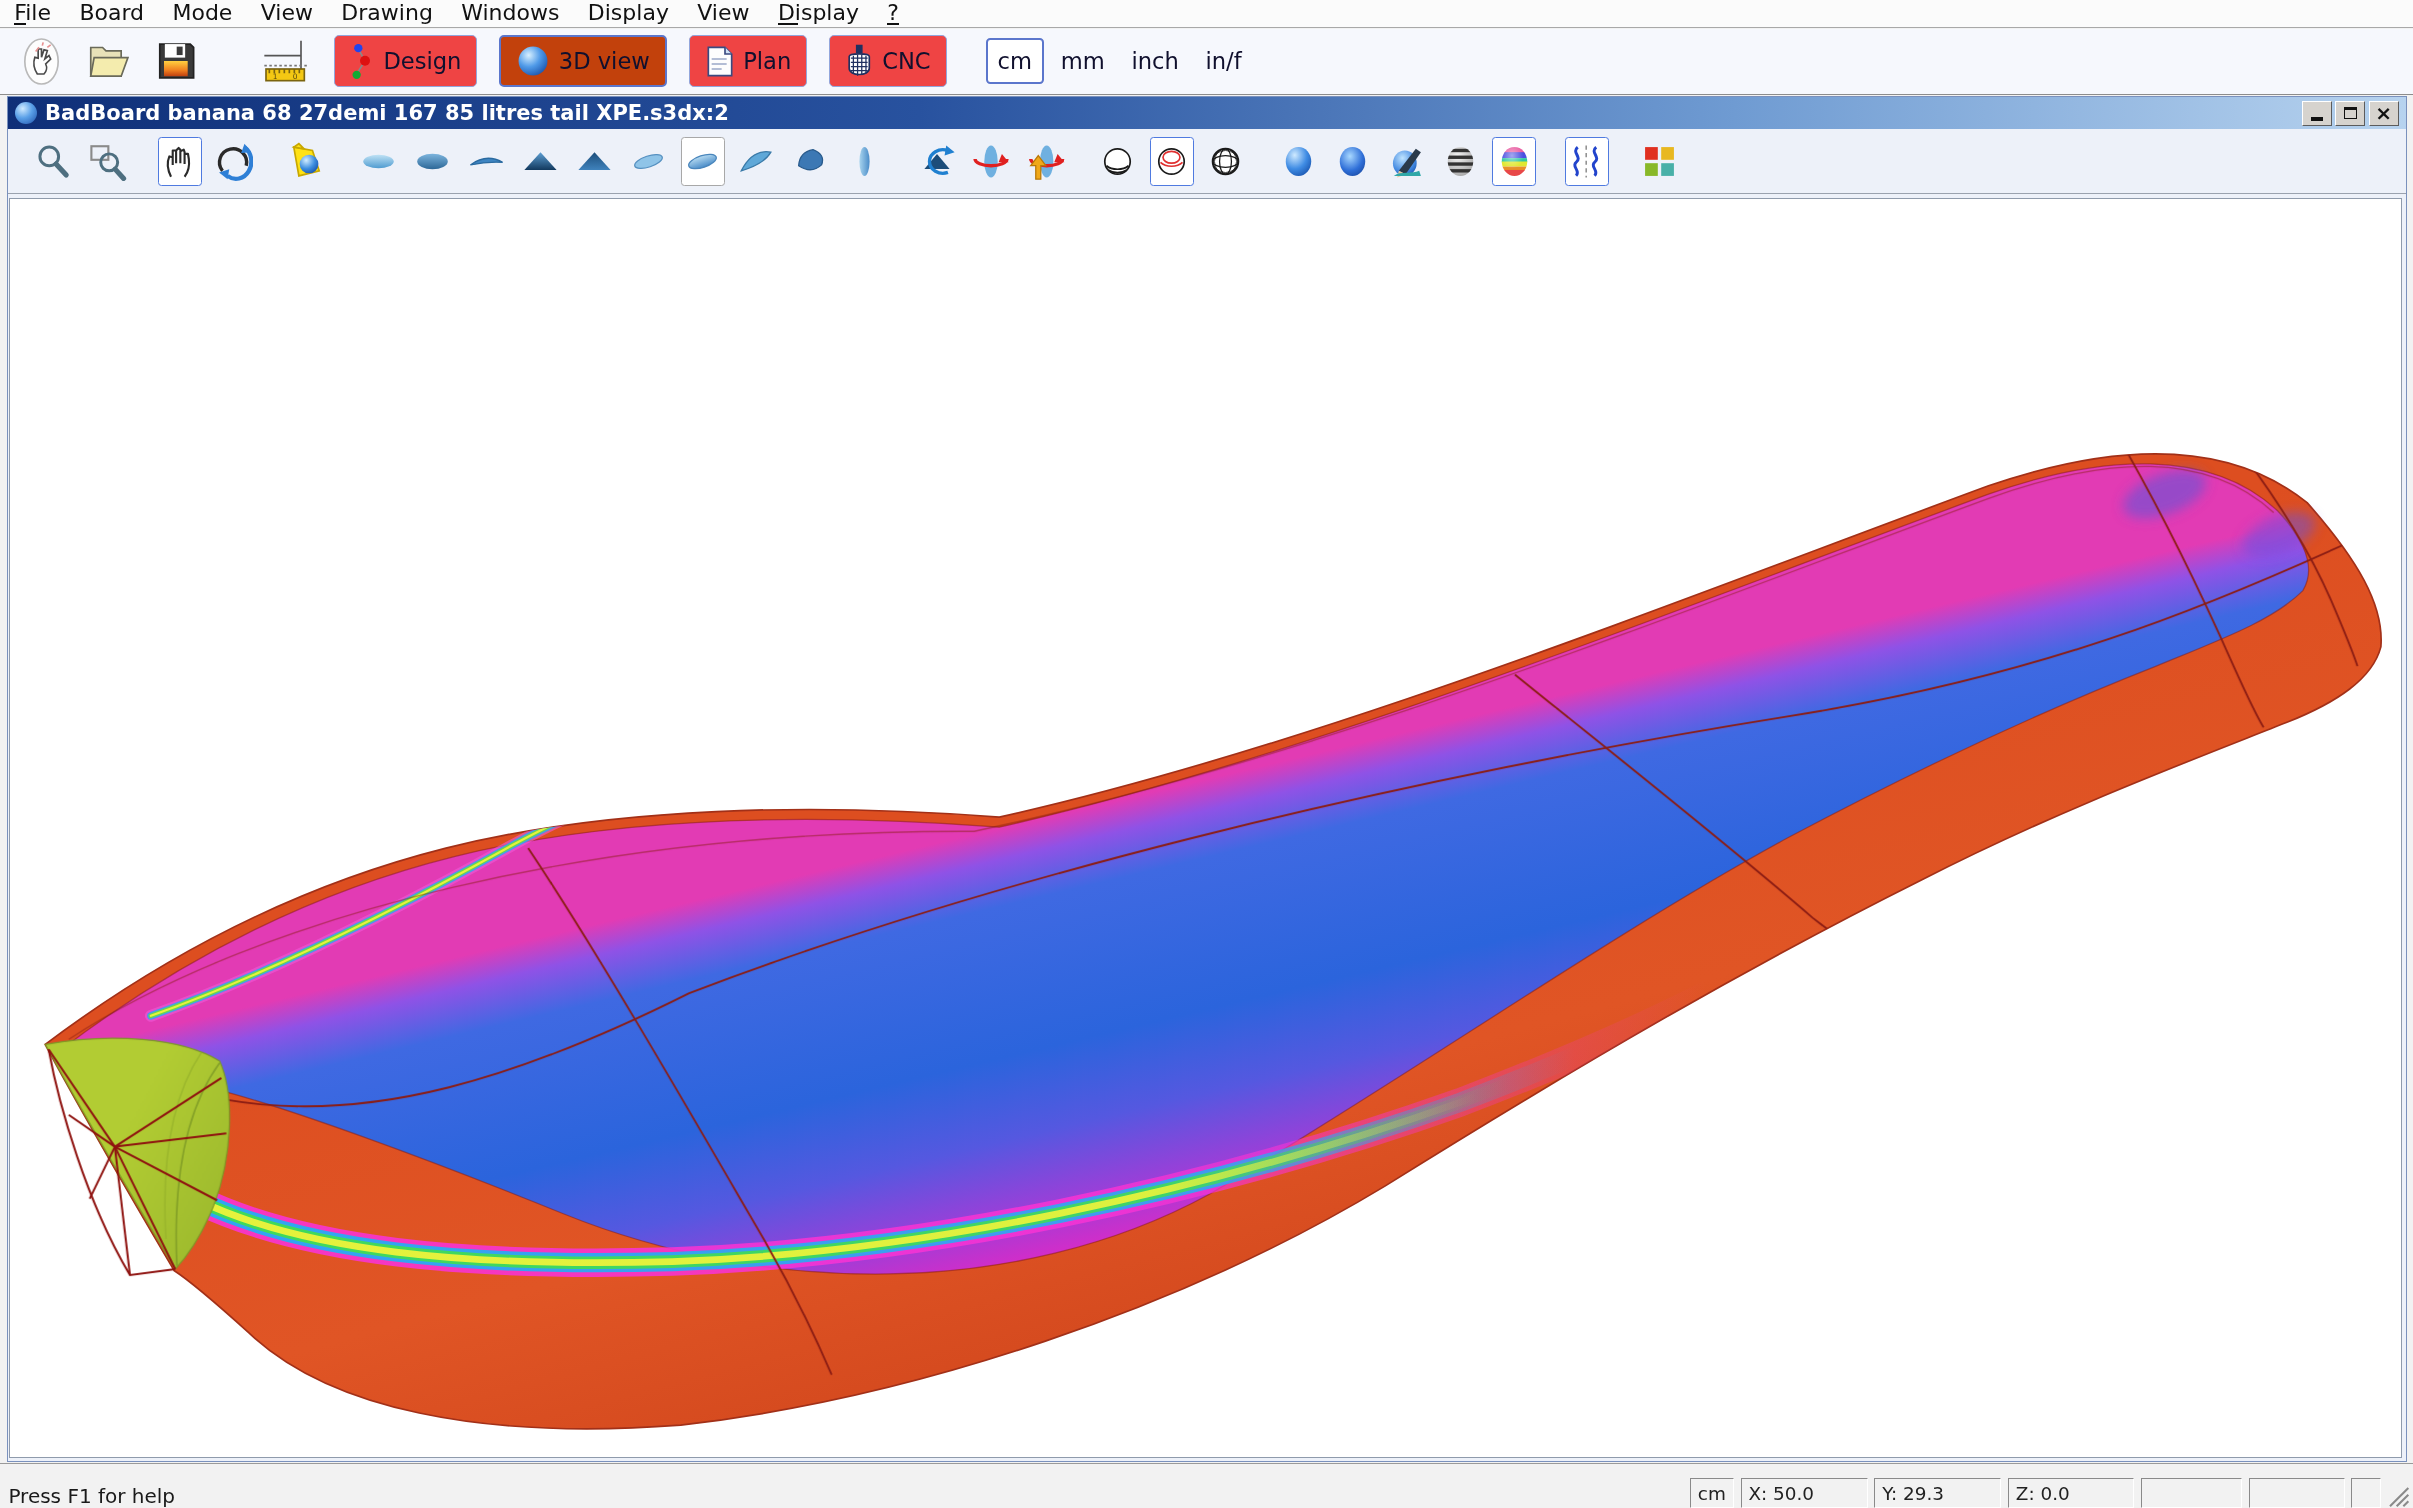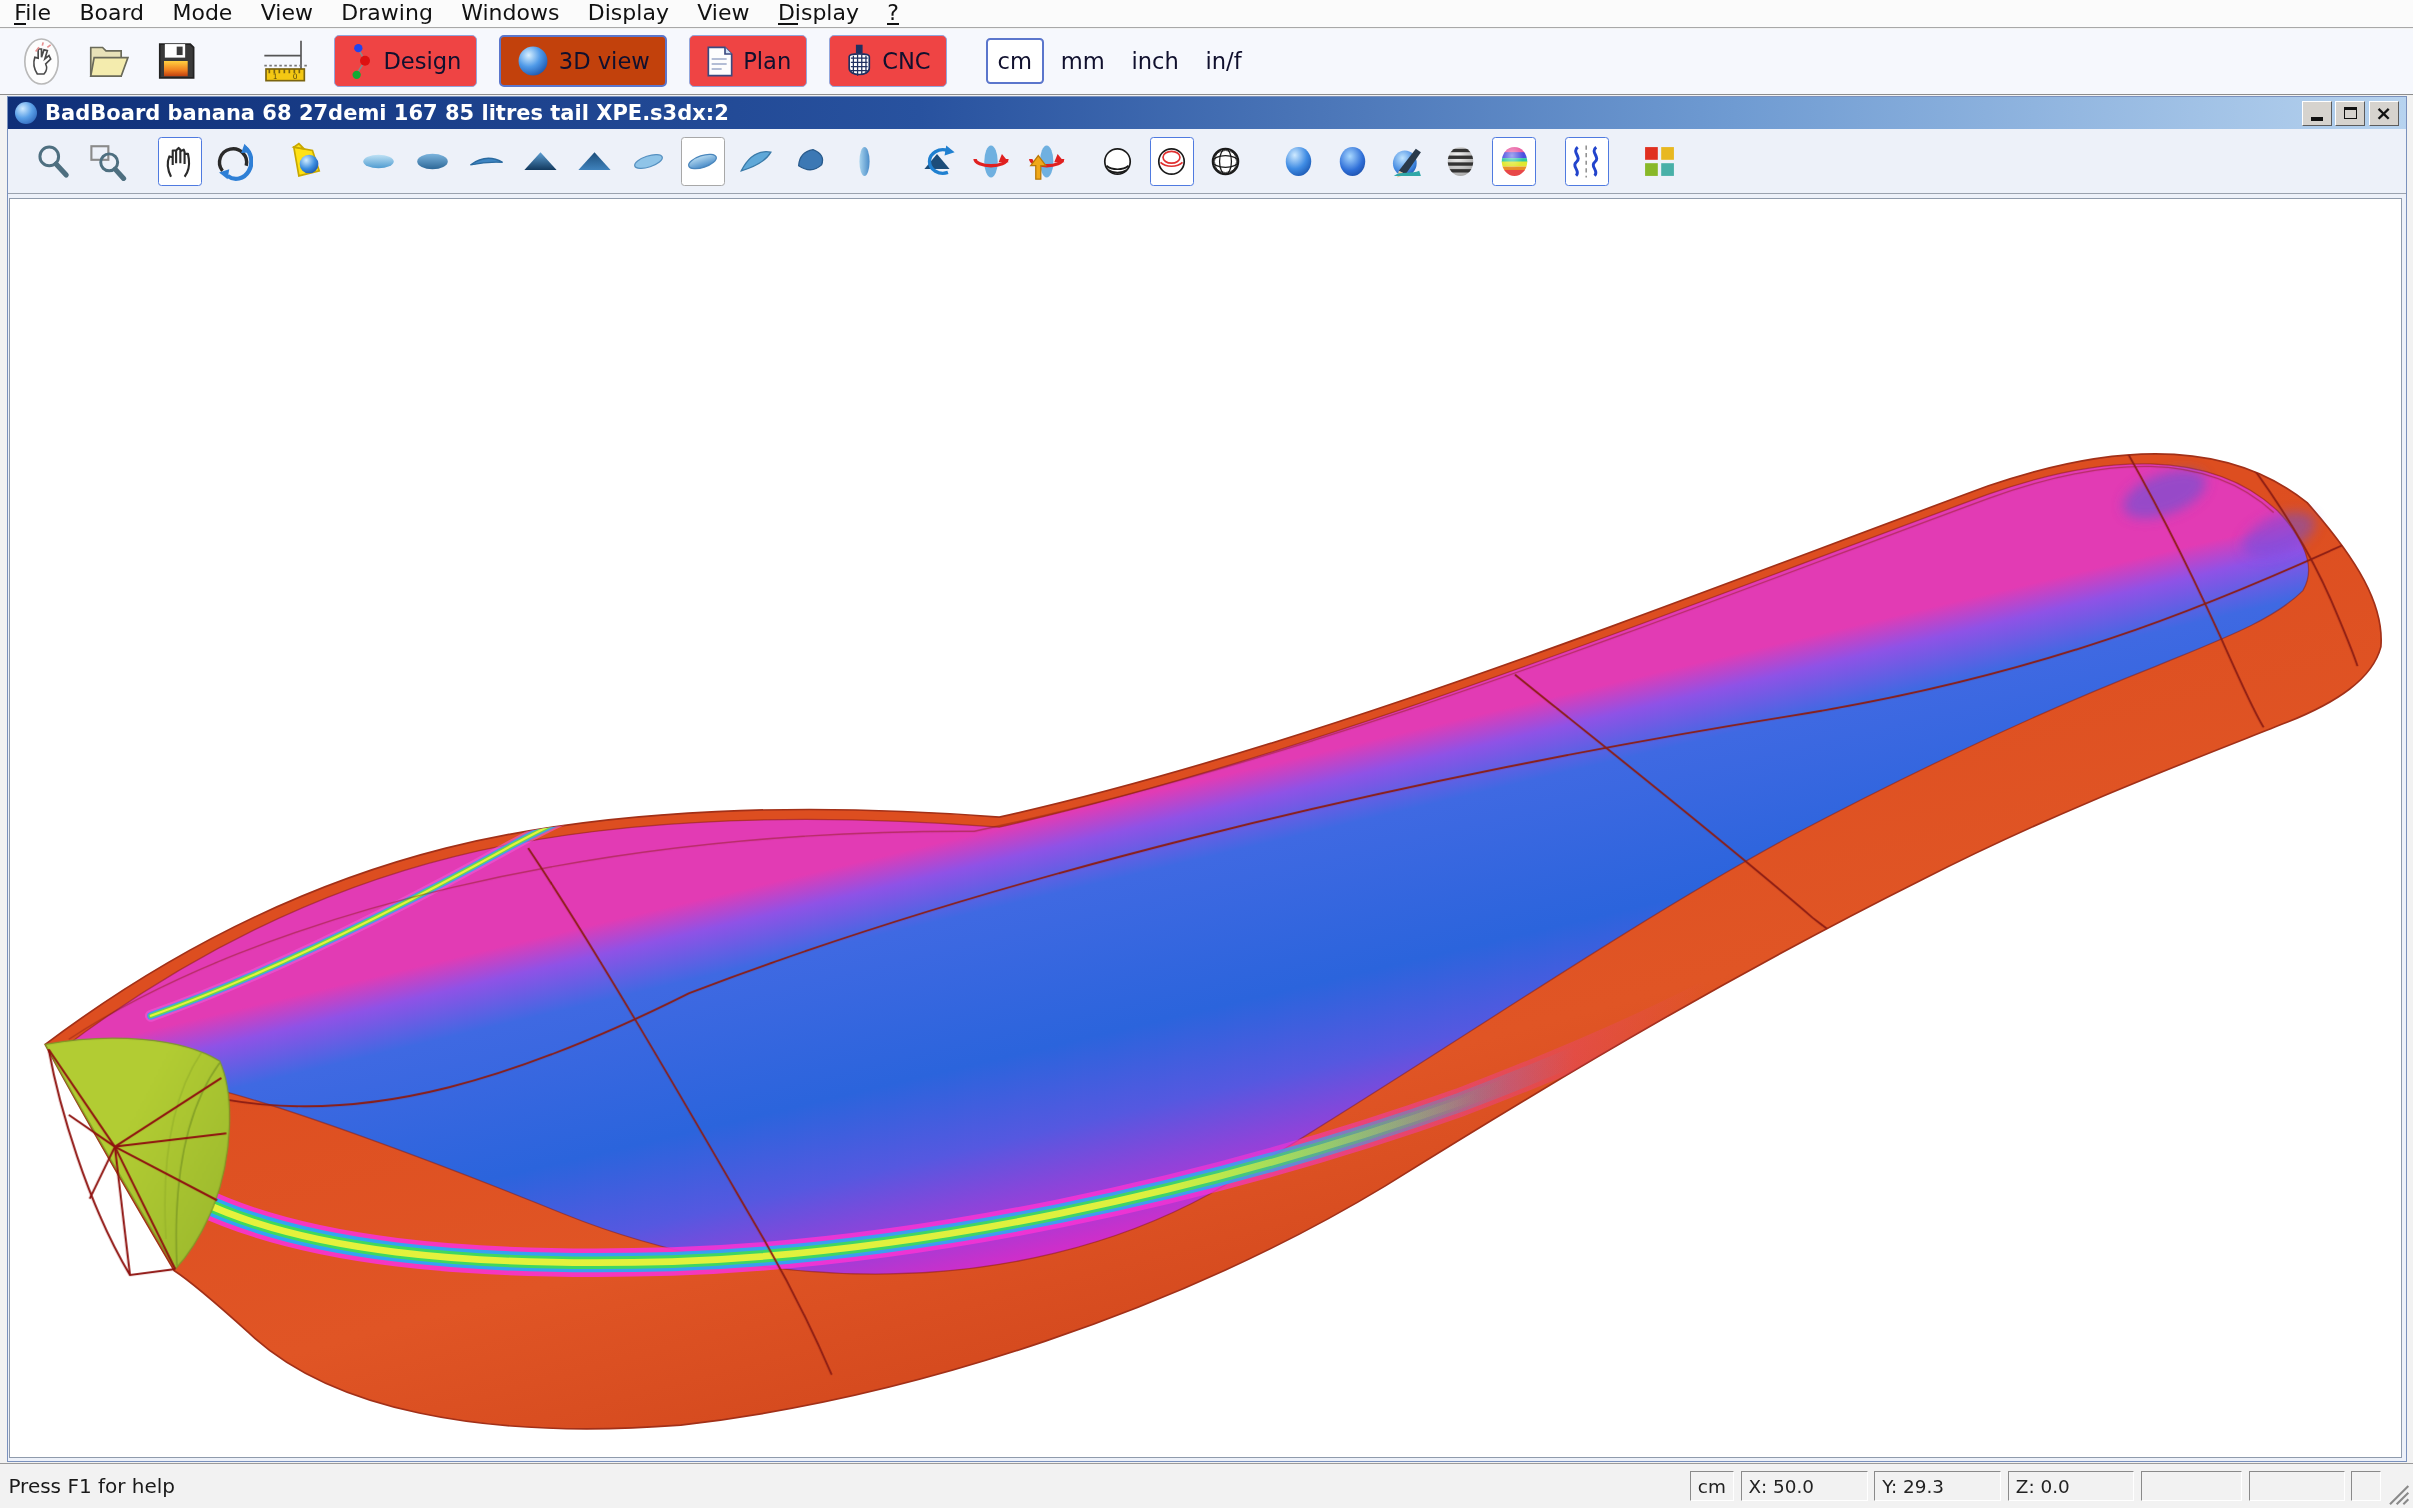--- a/index.html
+++ b/index.html
@@ -54,21 +54,21 @@
   .vb-icon.sel-gray { border-color:#a8a8a8; background:#ffffff; }
   .vb-icon.gap { margin-left:28.5px; }
 
   
   .canvas3d { position:absolute; left:1.7px; top:101px; width:2393px; height:1260px;
     background:#ffffff; border:1.7px solid #8f9bac; }
   .canvas3d svg { display:block; width:100%; height:100%; }
 
   
   .statusbar { position:absolute; left:0; top:1463px; width:2413px; height:45px;
-    background:#f2f2f2; border-top:1.7px solid #9a9a9a; display:flex; align-items:center; }
+    background:#f2f2f2; border-top:1.7px solid #9a9a9a; display:flex; align-items:flex-end; }
   .status-help { font-size:20px; color:#1a1a1a; padding-left:8.4px; flex:1 1 auto; }
   .status-panel { height:30px; border:1.7px solid; border-color:#8a8a8a #ffffff #ffffff #8a8a8a;
     font-size:18.4px; color:#222; display:flex; align-items:center; padding:0 6.7px;
     margin-right:6.7px; background:#f2f2f2; white-space:nowrap; }
   .grip { width:25px; height:25px; margin:15px 3.4px 0 1.7px; }
 </style>
 </head>
 <body>
 
 <div class="menubar">

